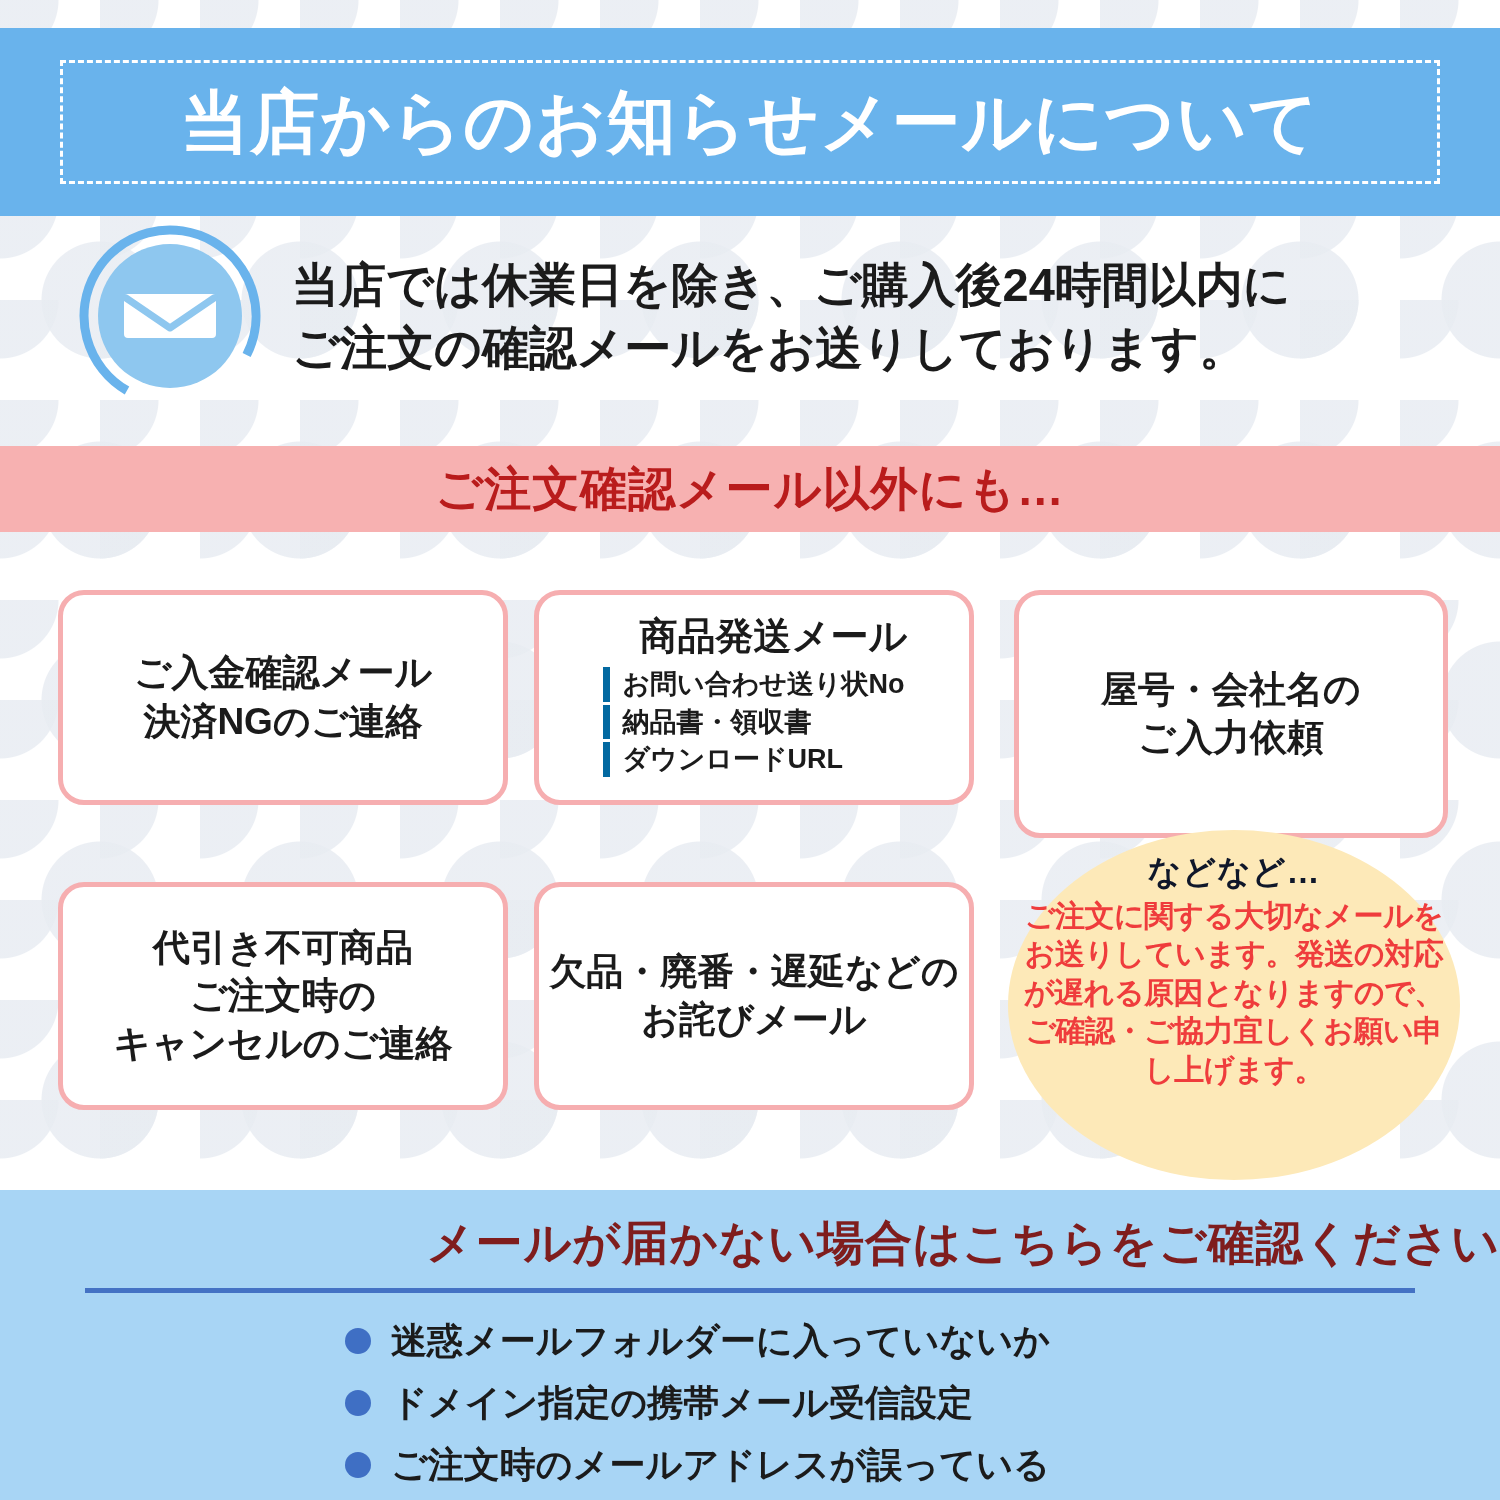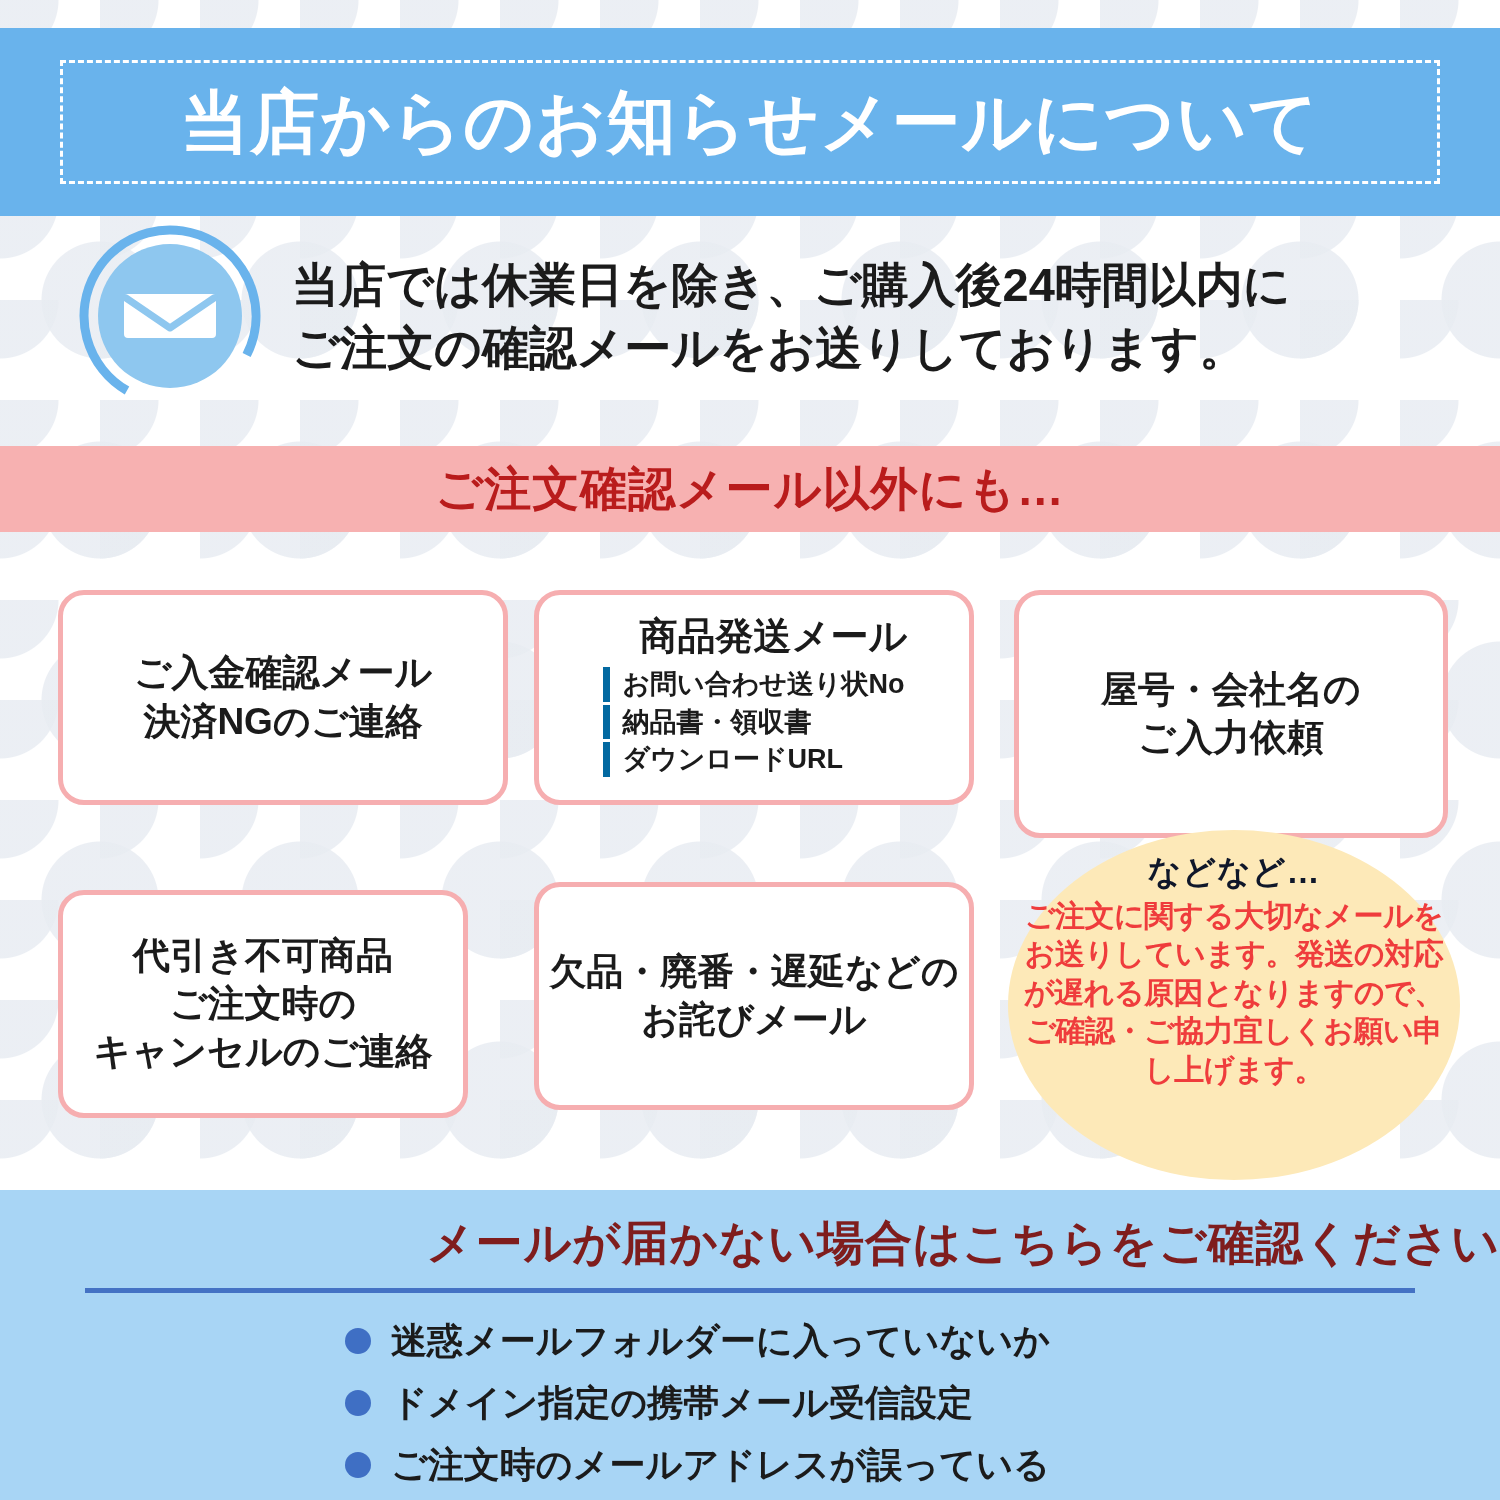--- a/index.html
+++ b/index.html
@@ -121,21 +121,21 @@
     font-weight: bold;
   }
   .card .line {
     font-size: 37px;
     line-height: 1.3;
     white-space: nowrap;
   }
   .card.c1 { left: 0;    top: 0;   width: 450px; height: 215px; }
   .card.c2 { left: 476px; top: 0;  width: 440px; height: 215px; }
   .card.c3 { left: 956px; top: 0;  width: 434px; height: 248px; }
-  .card.c4 { left: 0;    top: 300px; width: 410px; height: 228px; }
+  .card.c4 { left: 0;    top: 292px; width: 450px; height: 228px; }
   .card.c5 { left: 476px; top: 292px; width: 440px; height: 228px; text-align: center; }
 
   .card .title2 {
     font-size: 38px;
     line-height: 1.15;
     margin-bottom: 8px;
     white-space: nowrap;
     margin-left: 39px;
   }
   .sub-list {

